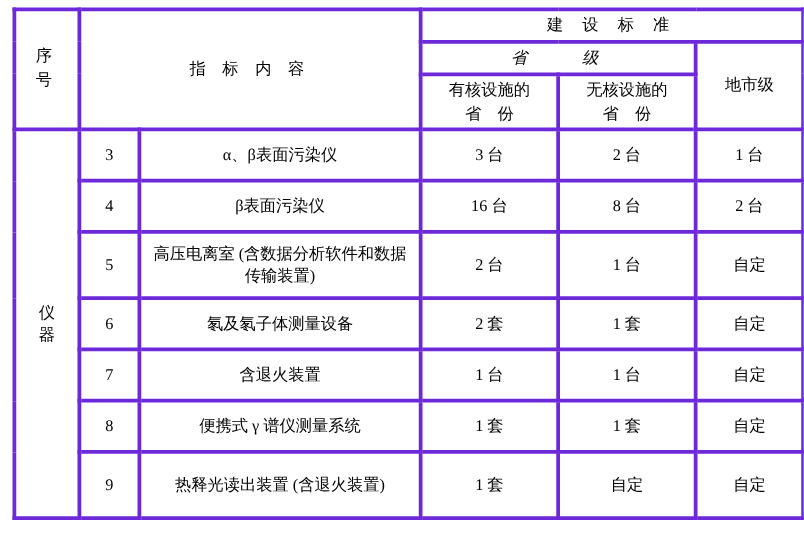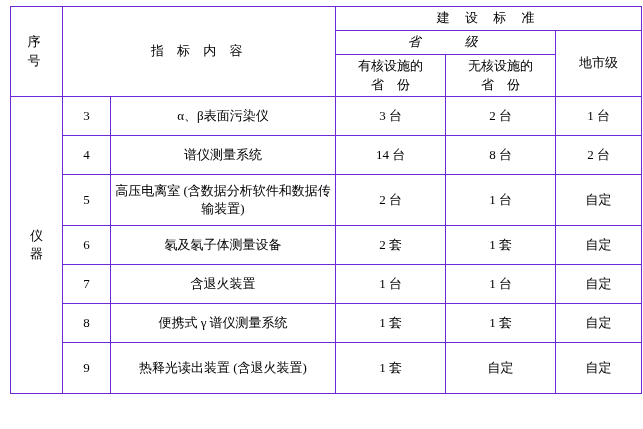--- a/index.html
+++ b/index.html
@@ -20,21 +20,21 @@
     height: 429px;
     box-sizing: border-box;
   }
   table.spec-table {
     border-collapse: collapse;
     width: 615px;
     margin: 6px 0 0 10px;
     table-layout: fixed;
   }
   table.spec-table td {
-    border: 1px solid #6d28d9;
+    border: 3px solid #6d28d9;
     padding: 2px 4px;
     font-size: 13px;
     vertical-align: middle;
     text-align: center;
     line-height: 1.45;
   }
   .col-serial { width: 52px; }
   .col-no { width: 48px; }
   .col-content { width: 225px; }
   .col-a { width: 110px; }
@@ -53,20 +53,21 @@
   .hdr-city {
     font-size: 13.5px;
   }
   .hdr-sub {
     font-size: 13px;
     line-height: 1.5;
   }
   .hdr-serial {
     letter-spacing: 5px;
     font-size: 13.5px;
+    font-family: Liberation Mono, monospace;
   }
   .hdr-index {
     letter-spacing: 5px;
     font-size: 13.5px;
   }
   .cell-left {
     text-align: left;
     padding-left: 8px;
     line-height: 1.6;
   }
@@ -123,22 +124,22 @@
         </td>
         <td class="reg">3</td>
         <td class="cell-left">α、β表面污染仪</td>
         <td>3 台</td>
         <td>2 台</td>
         <td>1 台</td>
       </tr>
 
       <tr>
         <td class="reg">4</td>
-        <td class="cell-left">谱仪测量系统</td>
-        <td>14 台</td>
+        <td class="cell-left">β表面污染仪</td>
+        <td>16 台</td>
         <td>8 台</td>
         <td>2 台</td>
       </tr>
 
       <tr>
         <td class="tall">5</td>
         <td class="cell-left">高压电离室 (含数据分析软件和数据传输装置)</td>
         <td>2 台</td>
         <td>1 台</td>
         <td>自定</td>

